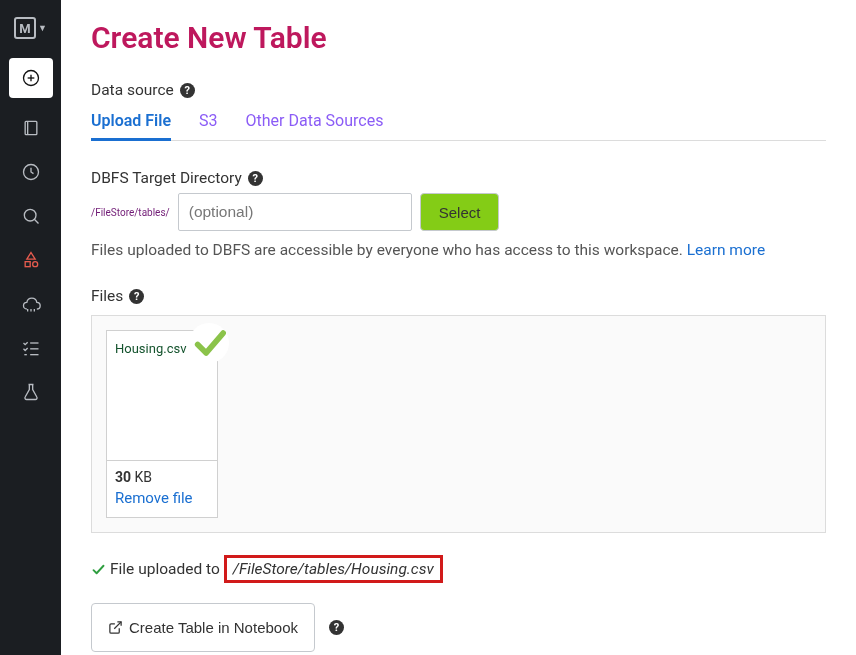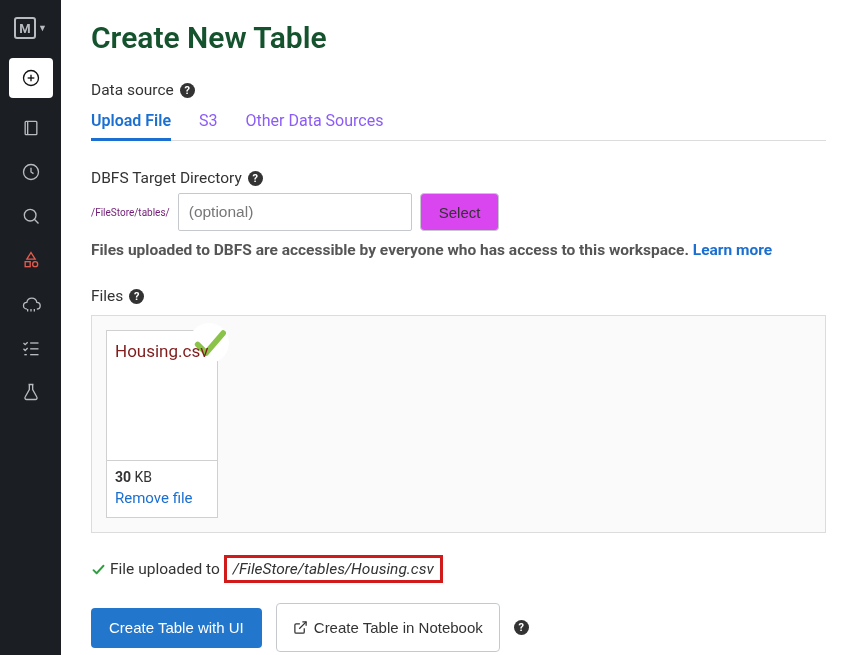--- a/index.html
+++ b/index.html
@@ -9,39 +9,39 @@
 .side-btn { width: 44px; height: 40px; display: flex; align-items: center; justify-content: center; cursor: pointer; border-radius: 4px; color: #b8bcc2; }
 .side-btn.logo { color: #b8bcc2; }
 .side-btn.add { background: #fff; color: #111; border-radius: 4px; margin-top: 6px; margin-bottom: 6px; }
 .side-btn.active svg { stroke: #e65b4e; }
 .side-btn svg { width: 20px; height: 20px; stroke: currentColor; stroke-width: 1.6; fill: none; }
 .logo-box { width: 22px; height: 22px; border: 2px solid #b8bcc2; border-radius: 3px; display: flex; align-items: center; justify-content: center; font-weight: 700; font-size: 13px; color: #b8bcc2; }
 .logo-wrap { display:flex; align-items:center; gap:2px; }
 .caret { font-size: 9px; color:#b8bcc2; }
 
 .main { flex: 1; padding: 20px 30px; overflow: auto; }
-h1 { font-size: 30px; font-weight: 600; color: #14532d; margin-bottom: 26px; }
+h1 { font-size: 30px; font-weight: 600; color: #be185d; margin-bottom: 26px; }
 .label-row { display: flex; align-items: center; gap: 6px; margin-bottom: 6px; font-size: 15.5px; color: #333; }
 .help-ic { width: 15px; height: 15px; border-radius: 50%; background: #333; color: #fff; font-size: 11px; font-weight:700; display: inline-flex; align-items:center; justify-content:center; cursor: help; }
 .tabs { display: flex; gap: 28px; border-bottom: 1px solid #dcdcdc; margin-bottom: 28px; }
 .tab { padding: 6px 0 10px 0; font-size: 16px; color: #8b5cf6; cursor: pointer; position: relative; }
 .tab.active { color: #1a6fd1; font-weight: 600; }
 .tab.active::after { content:""; position:absolute; left:0; right:0; bottom:-1px; height:3px; background:#1a6fd1; }
 
 .dir-row { display:flex; align-items:center; gap: 8px; margin-bottom: 10px; }
 .dir-prefix { font-size: 10px; color:#701a75; }
 .dir-input { width: 234px; height: 38px; border:1px solid #c5c9ce; border-radius:2px; padding: 0 10px; font-size: 15.5px; color:#333; }
 .dir-input::placeholder { color:#777; }
-.select-btn { height: 38px; padding: 0 18px; border:1px solid #c5c9ce; border-radius:4px; background:#d946ef; font-size:15px; color:#333; cursor:pointer; }
-.hint { font-size: 15.5px; color:#555; margin-bottom: 28px; font-weight: bold; }
+.select-btn { height: 38px; padding: 0 18px; border:1px solid #c5c9ce; border-radius:4px; background:#84cc16; font-size:15px; color:#333; cursor:pointer; }
+.hint { font-size: 15.5px; color:#555; margin-bottom: 28px; }
 .hint a { color:#1a6fd1; text-decoration:none; }
 .files-label { display:flex; align-items:center; gap:6px; font-size:15.5px; margin-bottom:10px; }
 .dropzone { border:1px solid #dcdcdc; background:#fafafa; padding: 14px; min-height: 200px; margin-bottom: 22px; }
 .file-card { width: 112px; border:1px solid #d0d0d0; background:#fff; position:relative; }
-.file-top { height: 130px; border-bottom:1px solid #d0d0d0; padding: 10px 8px; font-size:17px; color:#7f1d1d; position:relative; }
+.file-top { height: 130px; border-bottom:1px solid #d0d0d0; padding: 10px 8px; font-size:13px; color:#14532d; position:relative; }
 .check-badge { position:absolute; top:-8px; right:-12px; background:#fff; border-radius:50%; width:40px; height:40px; display:flex; align-items:center; justify-content:center; }
 .check-badge svg { width:34px; height:34px; }
 .file-bot { padding: 8px 8px 10px 8px; }
 .file-size { font-size:14px; color:#333; }
 .file-size b { font-weight:700; }
 .remove-link { color:#1a6fd1; font-size:15px; cursor:pointer; display:inline-block; margin-top:4px; }
 .uploaded-row { display:flex; align-items:center; gap:4px; font-size:15.5px; color:#333; margin-bottom: 20px; }
 .uploaded-row svg { width:15px; height:15px; }
 .path-box { border:3px solid #d11a1a; padding: 2px 6px; font-style: italic; color:#333; }
 .btn-row { display:flex; align-items:center; gap: 14px; }
@@ -168,21 +168,20 @@
 
     <div class="uploaded-row">
       <svg viewBox="0 0 24 24">
           <polyline points="4 13 9 18 20 6" fill="none" stroke="#2e9e3f" stroke-width="3" stroke-linecap="round" stroke-linejoin="round"></polyline>
         </svg>
       <span>File uploaded to </span>
       <span class="path-box">/FileStore/tables/Housing.csv</span>
     </div>
 
     <div class="btn-row">
-      <button class="btn-primary">Create Table with UI</button>
       <button class="btn-secondary">
         <svg viewBox="0 0 24 24" fill="none" stroke="currentColor" stroke-width="2">
             <path d="M18 13v6a2 2 0 0 1-2 2H5a2 2 0 0 1-2-2V8a2 2 0 0 1 2-2h6"></path>
             <polyline points="15 3 21 3 21 9"></polyline>
             <line x1="10" y1="14" x2="21" y2="3"></line>
           </svg>
         <span>Create Table in Notebook</span>
       </button>
       <span class="help-ic">?</span>
     </div>

